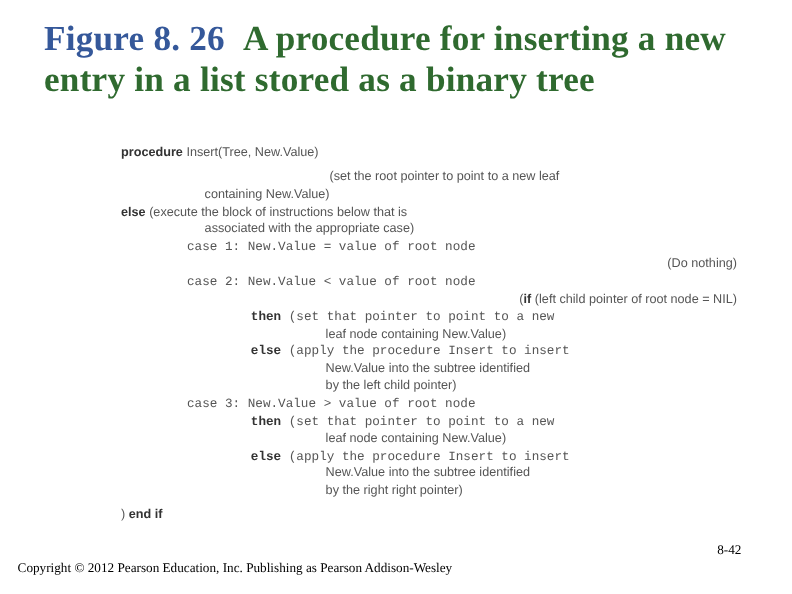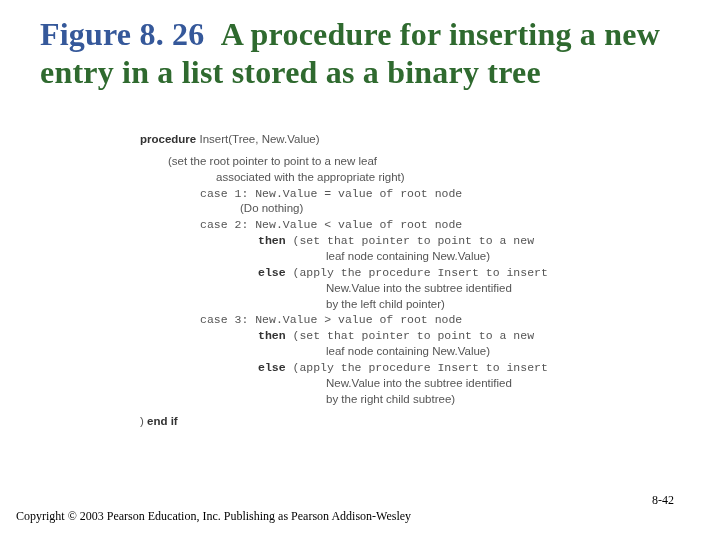--- a/index.html
+++ b/index.html
@@ -37,32 +37,31 @@
   .code {
     position: absolute;
     left: 110px;
     top: 132px;
     width: 560px;
     font-family: Arial, Helvetica, sans-serif;
     font-size: 11.5px;
     line-height: 1.38;
     color: #555;
     white-space: nowrap;
-    margin-left: 30px;
   }
   .code .kw {
     font-weight: bold;
     color: #333;
   }
   .code div { }
   .ind1 { padding-left: 0px; }
-  .ind2 { padding-left: 28px; }
+  .ind2 { padding-left: 28px; text-align: center; }
   .ind3 { padding-left: 76px; }
   .ind4 { padding-left: 60px; font-family: Liberation Mono, monospace; }
-  .ind5 { padding-left: 100px; }
+  .ind5 { padding-left: 100px; text-align: right; }
   .ind6 { padding-left: 118px; font-family: Liberation Mono, monospace; }
   .ind8 { padding-left: 186px; }
   .gap { height: 6px; }
   .copyright {
     position: absolute;
     left: 16px;
     bottom: 16px;
     font-size: 12px;
     color: #000;
   }
@@ -80,34 +79,37 @@
 <div class="slide">
 
   <div class="title">
     <span class="fig">Figure 8. 26</span><span class="rest">&nbsp;&nbsp;A procedure for inserting a new entry in a list stored as a binary tree</span>
   </div>
 
   <div class="code">
     <div class="ind1"><span class="kw">procedure</span><span> Insert(Tree, New.Value)</span></div>
     <div class="gap"></div>
     <div class="ind2"><span>(set the root pointer to point to a new leaf</span></div>
-    <div class="ind3"><span>associated with the appropriate right)</span></div>
+    <div class="ind3"><span>containing New.Value)</span></div>
+    <div class="ind1"><span class="kw">else</span><span> (execute the block of instructions below that is</span></div>
+    <div class="ind3"><span>associated with the appropriate case)</span></div>
     <div class="ind4"><span>case 1: New.Value = value of root node</span></div>
     <div class="ind5"><span>(Do nothing)</span></div>
     <div class="ind4"><span>case 2: New.Value &lt; value of root node</span></div>
+    <div class="ind5"><span>(</span><span class="kw">if</span><span> (left child pointer of root node = NIL)</span></div>
     <div class="ind6"><span class="kw">then</span><span> (set that pointer to point to a new</span></div>
     <div class="ind8"><span>leaf node containing New.Value)</span></div>
     <div class="ind6"><span class="kw">else</span><span> (apply the procedure Insert to insert</span></div>
     <div class="ind8"><span>New.Value into the subtree identified</span></div>
     <div class="ind8"><span>by the left child pointer)</span></div>
     <div class="ind4"><span>case 3: New.Value &gt; value of root node</span></div>
     <div class="ind6"><span class="kw">then</span><span> (set that pointer to point to a new</span></div>
     <div class="ind8"><span>leaf node containing New.Value)</span></div>
     <div class="ind6"><span class="kw">else</span><span> (apply the procedure Insert to insert</span></div>
     <div class="ind8"><span>New.Value into the subtree identified</span></div>
-    <div class="ind8"><span>by the right child subtree)</span></div>
+    <div class="ind8"><span>by the right right pointer)</span></div>
     <div class="gap"></div>
     <div class="ind1"><span>) </span><span class="kw">end if</span></div>
   </div>
 
-  <div class="copyright">Copyright © 2003 Pearson Education, Inc. Publishing as Pearson Addison-Wesley</div>
+  <div class="copyright">Copyright © 2012 Pearson Education, Inc. Publishing as Pearson Addison-Wesley</div>
   <div class="pagenum">8-42</div>
 </div>
 
 </body></html>

